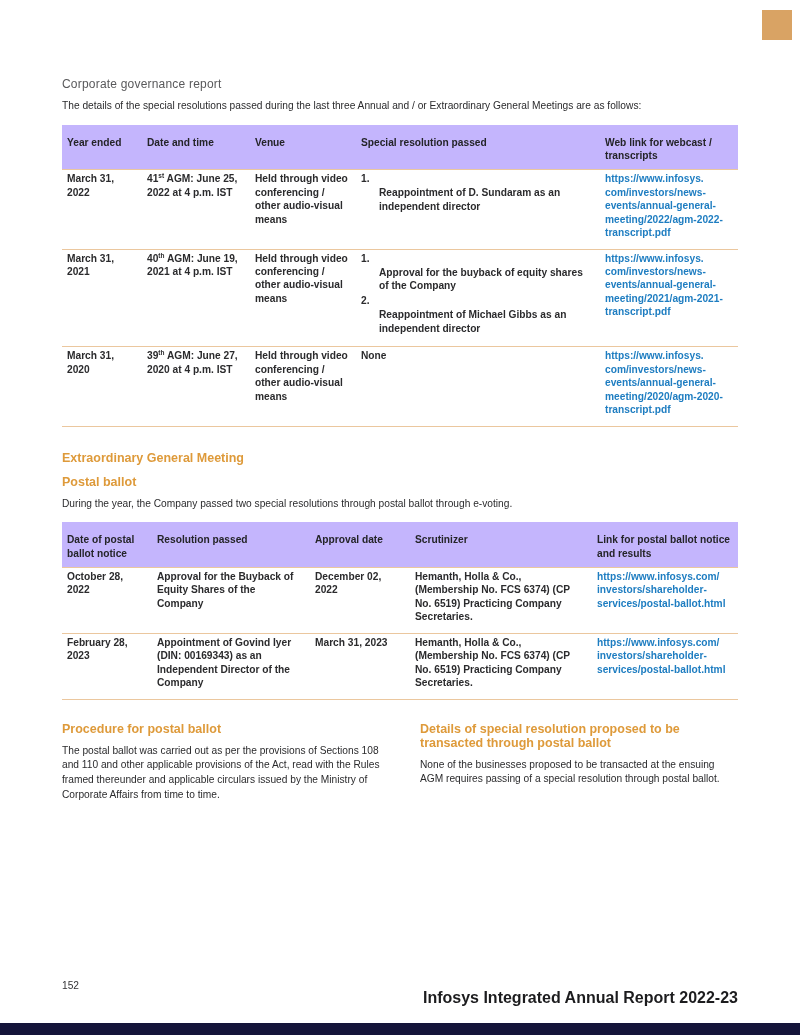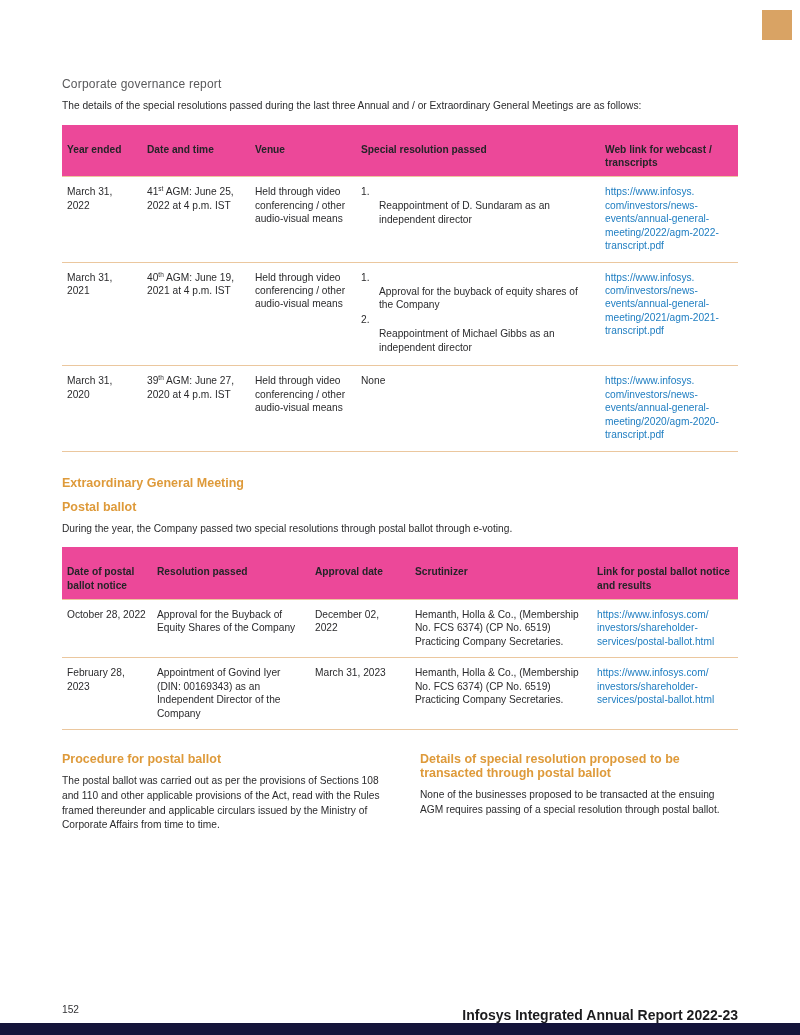--- a/index.html
+++ b/index.html
@@ -16,42 +16,43 @@
   .doc-title { font-size:12px; font-weight:normal; color:#59595b; letter-spacing:0.2px; }
 
   .sec-head { font-size:12.5px; font-weight:bold; color:#de9a3a; }
   .mt-section { margin-top:10px; }
   .mt-egm { margin-top:24px; }
 
   p.body-text { font-size:10.2px; line-height:1.45; color:#2b2b2d; margin-top:8px; }
 
   table.tbl { width:676px; border-collapse:collapse; table-layout:fixed; margin-top:11px; }
   .tbl th {
-    background:#ec4899; text-align:left; vertical-align:top;
+    background:#c4b5fd; text-align:left; vertical-align:top;
     font-size:10.2px; font-weight:bold; color:#242428;
-    padding:18px 6px 7px 5px; line-height:1.3;
+    padding:11px 6px 7px 5px; line-height:1.3;
     border-bottom:1px solid #ebc79e;
   }
   .tbl td {
     font-size:10.2px; vertical-align:top; color:#2b2b2d;
-    padding:8px 6px 9px 5px; line-height:1.32;
+    padding:2px 6px 9px 5px; line-height:1.32;
     border-bottom:1px solid #ebc79e;
+    font-weight:bold;
   }
   sup { font-size:6.5px; line-height:0; vertical-align:super; }
 
   .res { display:flex; margin-bottom:2px; }
   .res-num { flex:0 0 18px; }
   .res-text { flex:1;margin-top:14px; }
 
   .lnk { color:#1e7dc1; white-space:pre-line; overflow-wrap:anywhere; text-decoration:none; cursor:pointer; display:inline-block; }
 
   .two-col { display:grid; grid-template-columns:1fr 1fr; column-gap:40px; margin-top:22px; width:676px; }
 
-  .footer-left { position:absolute; left:62px; bottom:20px; font-size:10.2px; color:#333336; }
-  .footer-right { position:absolute; right:62px; bottom:12px; font-size:14px; font-weight:bold; color:#1c1c1e; }
+  .footer-left { position:absolute; left:62px; bottom:44px; font-size:10.2px; color:#333336; }
+  .footer-right { position:absolute; right:62px; bottom:28px; font-size:16px; font-weight:bold; color:#1c1c1e; }
   .bottom-bar { position:absolute; left:0; right:0; bottom:0; height:12px; background:#14143a; }
 </style>
 </head>
 <body>
 
 <div class="page">
 
   <div class="corner-tab"></div>
 
   <h1 class="doc-title">Corporate governance report</h1>

